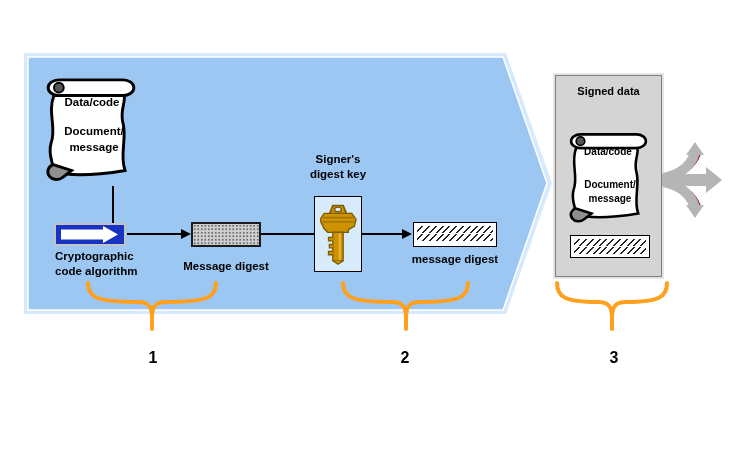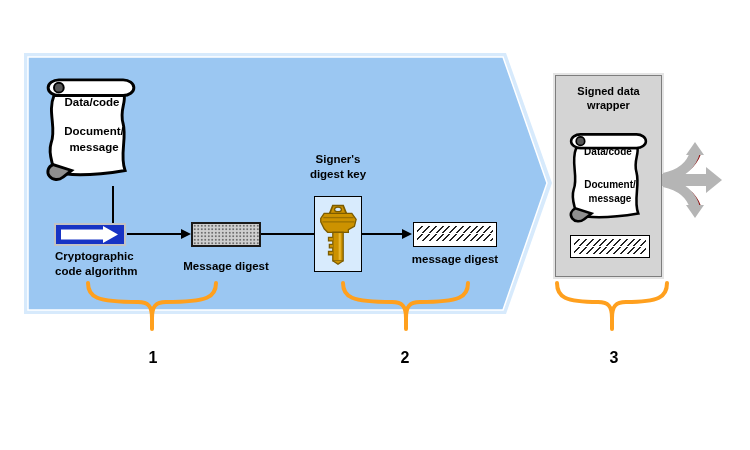--- a/index.html
+++ b/index.html
@@ -115,21 +115,20 @@
     <div class="row"></div>
     <div class="row"></div>
   </div>
   <div class="abs lbl ctr" style="left:403px;top:252px;width:104px;">
     <div>message digest</div>
   </div>
 
   <div class="abs wrapper-box"></div>
   <div class="abs lbl ctr" style="left:557px;top:84px;width:103px;font-size:11px;">
     <div>Signed data</div>
-    <div>wrapper</div>
   </div>
   <svg class="abs" style="left:566px;top:126px;" width="85" height="106" viewBox="0 0 100 115">
     <path d="M12,21 C5,38 15,55 9,70 C5,83 13,93 11,99 C30,105 55,103 85,98 C79,83 87,65 83,50 C79,37 86,28 84,21 Z" fill="#fff" stroke="#000" stroke-width="3"></path>
     <path d="M17,5 H83 C89,5 94,8.5 94,13 C94,17.5 89,21 83,21 H17 C11,21 6,17.5 6,13 C6,8.5 11,5 17,5 Z" fill="#fff" stroke="#000" stroke-width="3"></path>
     <circle cx="17" cy="13" r="5" fill="#555" stroke="#000" stroke-width="2"></circle>
     <path d="M11,92 a9,8 0 1 0 10,13 l9,-7 z" fill="#8f8f8f" stroke="#000" stroke-width="3"></path>
   </svg>
   <div class="abs scroll-text" style="left:570px;top:146px;width:76px;font-size:10px;">Data/code</div>
   <div class="abs scroll-text" style="left:572px;top:178px;width:76px;font-size:10px;line-height:1.35;">
     <div>Document/</div>

